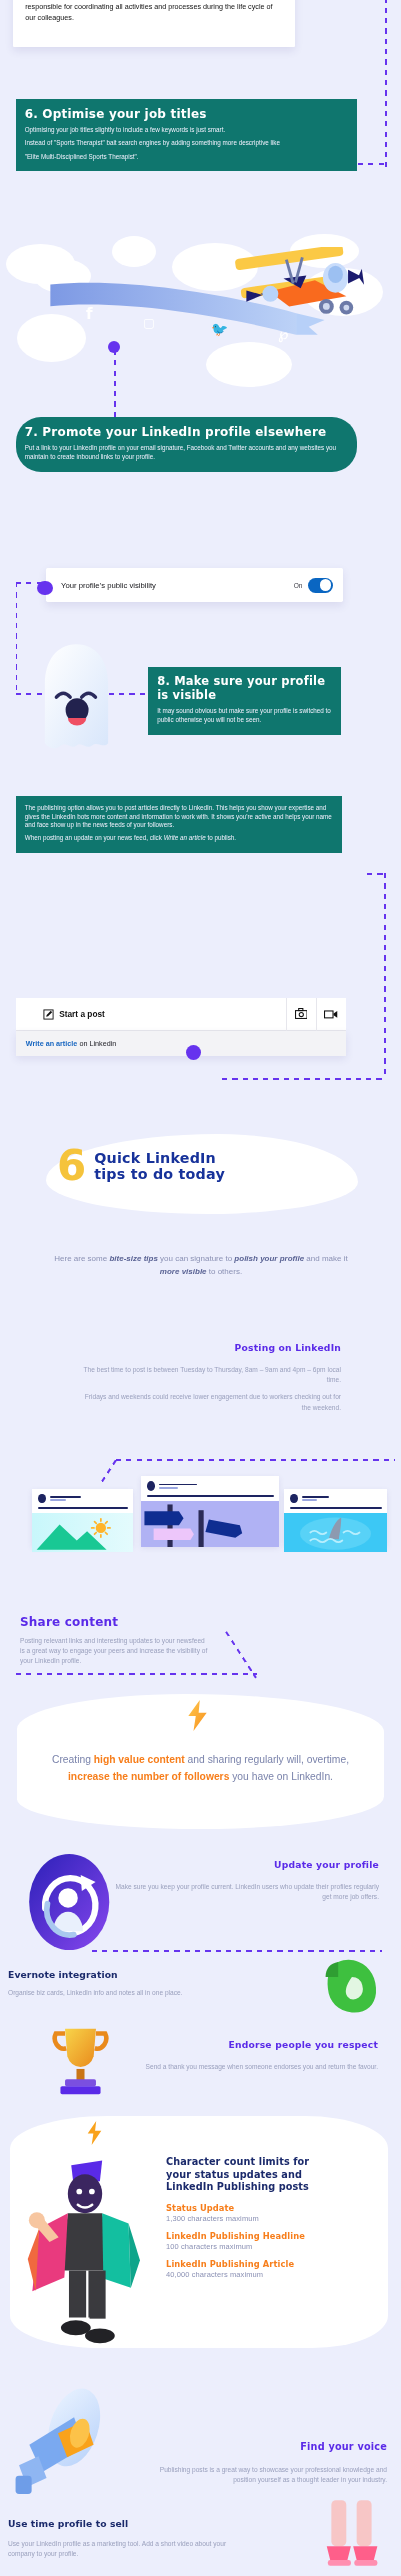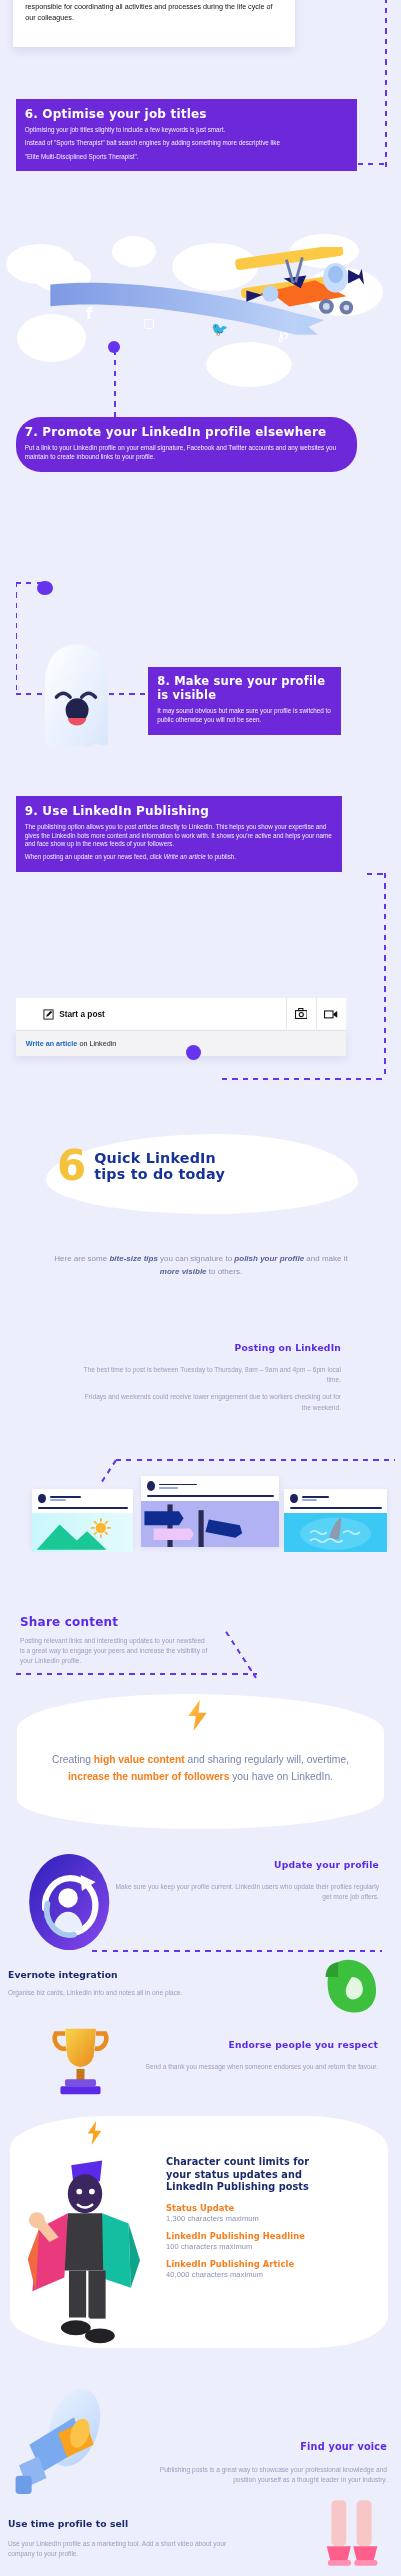--- a/index.html
+++ b/index.html
@@ -12,21 +12,21 @@
     position: relative;
     width: 401px;
     height: 2576px;
     background: #eceefc;
     overflow: hidden;
   }
 
   
   .abs { position: absolute; }
   .purple-card {
-    background: #6d28d9;
+    background: #0f766e;
     color: #ffffff;
     padding: 8px 9.2px 10.3px 9.2px;
   }
   .purple-card h2 {
     font-family: "DejaVu Sans", sans-serif;
     font-weight: 700;
     font-size: 12px;
     line-height: 1.18;
     letter-spacing: 0.2px;
     margin-bottom: 5.2px;
@@ -400,20 +400,29 @@
   </div>
 
   <div class="abs dot lead7dot"></div>
   <div class="abs lead7v"></div>
 
   <div class="abs purple-card sec7">
     <h2>7. Promote your LinkedIn profile elsewhere</h2>
     <p>Put a link to your LinkedIn profile on your email signature, Facebook and Twitter accounts and any websites you maintain to create inbound links to your profile.</p>
   </div>
 
+  <div class="white-card abs vis-card">
+    <span class="vis-label">Your profile’s public visibility</span>
+    <span class="vis-right">
+      <span class="vis-on">On</span>
+      <span class="switch">
+          <span class="knob"></span>
+        </span>
+    </span>
+  </div>
   <div class="abs dot vis-dot"></div>
   <div class="abs br-t"></div>
   <div class="abs br-l"></div>
   <div class="abs br-b"></div>
 
   <svg class="abs ghost" viewBox="0 0 130 200">
     <defs>
       <linearGradient id="gg" x1="0" y1="0" x2="1" y2="1">
         <stop offset="0" stop-color="#ffffff"></stop>
           <stop offset="1" stop-color="#d8e6fb"></stop>
@@ -425,21 +434,20 @@
     <path d="M46,118 a20,20 0 0 1 40,0 a20,22 0 0 1 -40,0 Z" fill="#22224e"></path>
     <path d="M50,132 a16,13 0 0 0 32,0 Z" fill="#ef4f63"></path>
   </svg>
 
   <div class="abs purple-card sec8">
     <h2>8. Make sure your profile is visible</h2>
     <p>It may sound obvious but make sure your profile is switched to public otherwise you will not be seen.</p>
   </div>
 
   <div class="abs purple-card sec9">
-    <h2>9. Use LinkedIn Publishing</h2>
     <p>The publishing option allows you to post articles directly to LinkedIn. This helps you show your expertise and gives the LinkedIn bots more content and information to work with. It shows you're active and helps your name and face show up in the news feeds of your followers.</p>
     <p>
       <span>When posting an update on your news feed, click </span><i>Write an article</i><span> to publish.</span>
     </p>
   </div>
   <div class="abs f9t"></div>
   <div class="abs f9v"></div>
   <div class="abs f9b"></div>
 
   <div class="abs post-widget">

